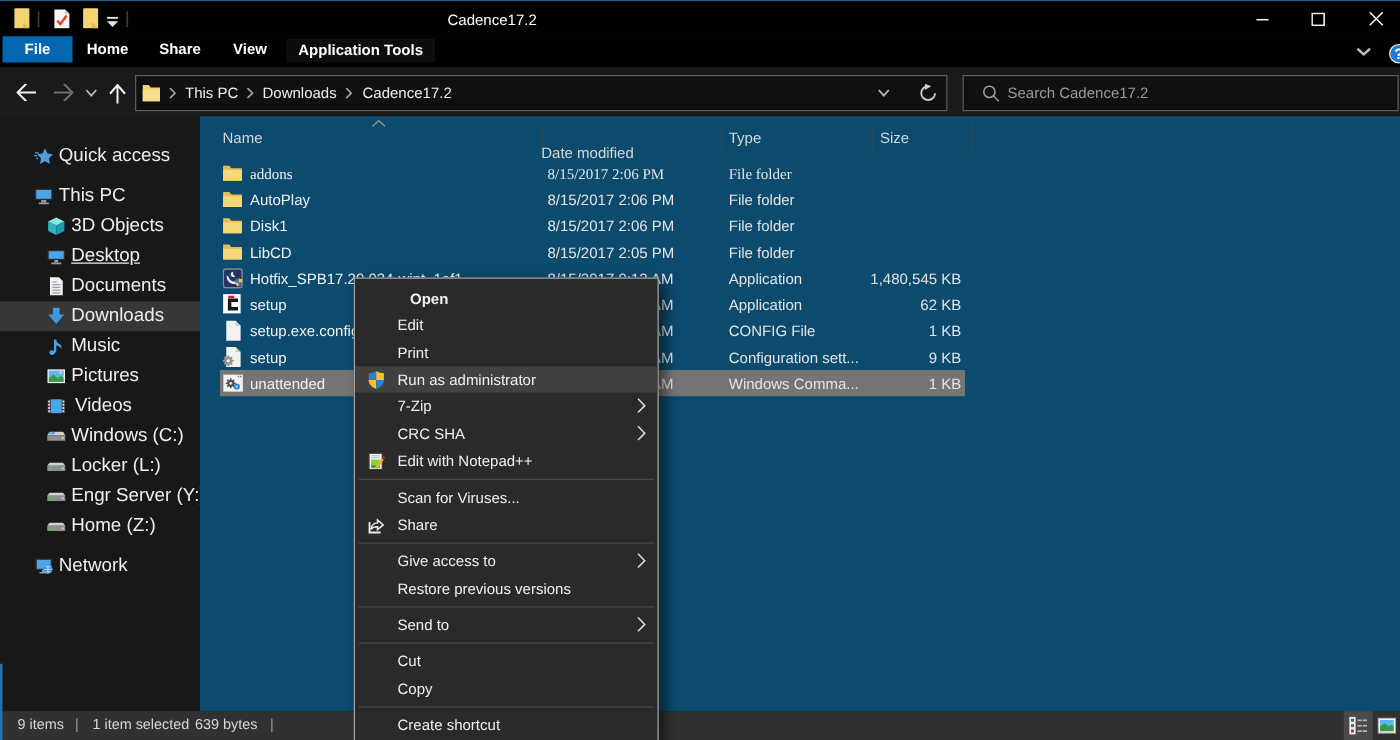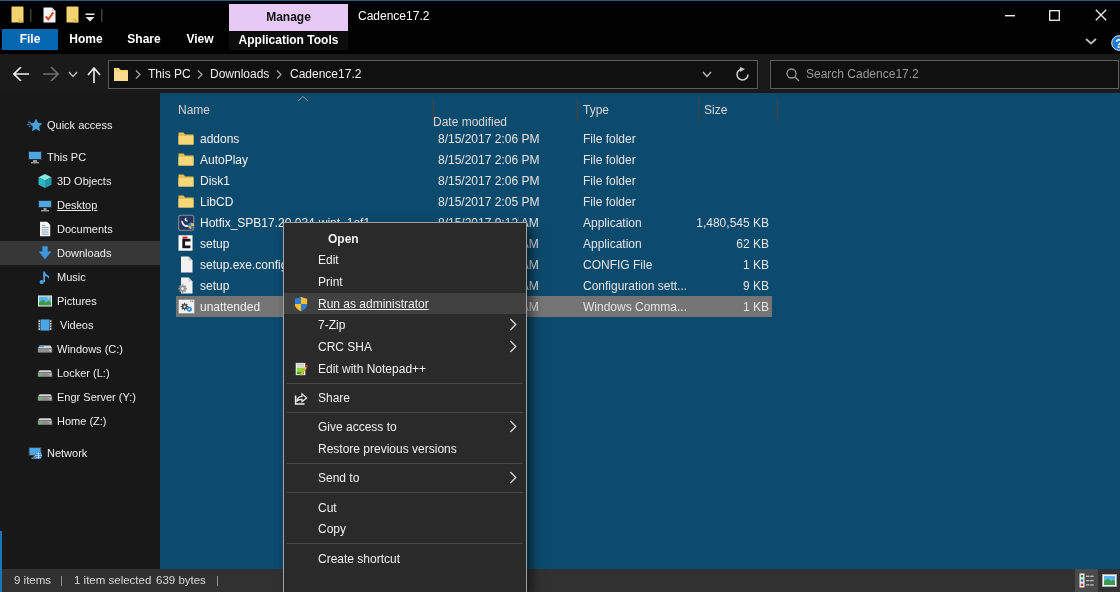--- a/index.html
+++ b/index.html
@@ -20,21 +20,21 @@
 .tab { top:29px; height:21px; color:#fff; font-size:12px; font-weight:bold;
   line-height:21px; text-align:center; }
 #filetab { left:2px; width:56px; background:#0667b1; }
 #bcbox { left:108px; top:60px; width:650px; height:29px; background:#101010;
   border:1px solid #5c5c5c; }
 #searchbox { left:770px; top:60px; width:349px; height:29px; background:#101010;
   border:1px solid #5c5c5c; }
 .bctext { top:60px; height:29px; line-height:29px; font-size:12px; color:#eee; }
 
 #sidebar { left:0; top:93px; width:160px; height:476px; background:#181818; }
-.sbitem { height:24px; line-height:24px; font-size:11px; color:#eee; white-space:nowrap; }
+.sbitem { height:24px; line-height:24px; font-size:15px; color:#eee; white-space:nowrap; }
 #sbsel { left:0; top:241px; width:160px; height:24px; background:#373737; }
 
 #filearea { left:160px; top:93px; width:960px; height:476px; background:#0c4a6e; }
 .hcell { top:10px; font-size:12px; color:#d6d6d6; }
 .hsep { top:6px; width:1px; height:22px; background:#434343; }
 .frow { position:absolute; height:21px; font-size:12px; color:#ececec; line-height:22.5px; }
 .fname { position:absolute; left:40px; top:0; color:#f2f2f2; }
 .fdate { position:absolute; left:278px; top:0; color:#e4e4e4; }
 .ftype { position:absolute; left:423px; top:0; color:#e4e4e4; }
 .fsize { position:absolute; left:460px; top:0; width:149px; text-align:right; color:#e4e4e4; }
@@ -43,33 +43,32 @@
 
 #statusbar { left:0; top:569px; width:1120px; height:23px; background:#313131;
   color:#d8d8d8; font-size:11.5px; line-height:23px; }
 #bluestrip { left:0; top:531px; width:2px; height:61px; background:#1e74b4; z-index:30; }
 
 #cmenu { left:283px; top:222px; width:244px; height:371px; background:#2a2a2a;
   border:1px solid #a2a2a2; border-bottom:none; z-index:20; padding-top:4.7px;
   box-shadow:5px 5px 10px rgba(0,0,0,0.55); }
 .mi { position:relative; height:21.7px; line-height:22.8px; font-size:12px; color:#f0f0f0;
   padding-left:34px; white-space:nowrap; }
-.mi.hl { background:#414141;text-decoration:underline; }
+.mi.hl { background:#414141; }
 .mi .chev { position:absolute; right:9px; top:4px; width:8px; height:13px; }
 .mi .micon { position:absolute; left:9px; top:3px; width:16px; height:16px; }
 .msep { height:1px; margin:3.3px 3px; background:#484848; }
 </style>
 </head>
 <body>
 <div id="win">
   <div class="abs" id="topline"></div>
   <div class="abs" id="titlebar"></div>
   <div class="abs" id="tabrow"></div>
   <div class="abs" id="addrrow"></div>
-  <div class="abs" id="managetab">Manage</div>
   <div class="abs" id="apptools">Application Tools</div>
   <div class="abs" id="wtitle">Cadence17.2</div>
   <div class="abs tab" id="filetab">File</div>
   <div class="abs tab" style="left:64px;width:44px;">Home</div>
   <div class="abs tab" style="left:122px;width:44px;">Share</div>
   <div class="abs tab" style="left:180px;width:40px;">View</div>
 
   <svg class="abs" style="left:1005px;top:14.5px" width="10" height="2">
       <rect width="10" height="1.4" fill="#f0f0f0"></rect>
     </svg>
@@ -244,21 +243,21 @@
       </svg>
     <div class="abs hsep" style="left:273px;"></div>
     <div class="abs hcell" style="left:273px;margin-top:12px;">Date modified</div>
     <div class="abs hsep" style="left:417px;"></div>
     <div class="abs hcell" style="left:423px;">Type</div>
     <div class="abs hsep" style="left:538px;"></div>
     <div class="abs hcell" style="left:544px;">Size</div>
     <div class="abs hsep" style="left:617px;"></div>
     <div id="rowsel"></div>
     <div id="rows">
-        <div class="frow" style="left:0;top:35px;width:960px;">
+        <div class="frow" style="left:0;top:35px;width:960px;font-family:Liberation Serif, serif;">
           <svg class="ficon" viewBox="0 0 17 17">
             <path d="M0.5,2.5 L5.5,2.5 L7,4.5 L15.5,4.5 L15.5,14.5 L0.5,14.5 Z" fill="#e9bd50"></path>
             <path d="M0.5,6 L15.5,6 L15.5,14.5 L0.5,14.5 Z" fill="#f7d878"></path>
           </svg>
           <span class="fname">addons</span>
           <span class="fdate">8/15/2017 2:06 PM</span>
           <span class="ftype">File folder</span>
           <span class="fsize"></span>
         </div>
         <div class="frow" style="left:0;top:56px;width:960px;">
@@ -420,20 +419,21 @@
         </svg></div>
     <div class="mi"><svg class="micon" viewBox="0 0 16 16">
           <rect x="2.2" y="1.6" width="10.6" height="13" fill="#f5f5f5" stroke="#3a3a3a" stroke-width="1"></rect>
           <path d="M3.8,3.6 L11,3.6 M3.8,5.2 L11,5.2" stroke="#b9b9b9" stroke-width="0.9"></path>
           <rect x="3.8" y="6.6" width="7.2" height="6.6" fill="#8ed33c"></rect>
           <path d="M3.8,11.2 L11,11.2 L11,13.2 L3.8,13.2 Z" fill="#2e9e27"></path>
           <path d="M6.8,13.4 L12.2,5.6 L14,6.8 L8.6,14.4 Z" fill="#efaf3c"></path>
           <path d="M12.6,5 L13.4,3.8 L15.2,5 L14.4,6.2 Z" fill="#d42a22"></path>
         </svg>Edit with Notepad++</div>
     <div class="msep"></div>
+    <div class="mi">Scan for Viruses...</div>
     <div class="mi"><svg class="micon" viewBox="0 0 16 16">
           <path d="M2.6,5.5 L2.6,14 L11.5,14" fill="none" stroke="#ececec" stroke-width="1.5"></path>
           <path d="M3.6,11.5 C4.2,8 6.3,6.4 9,6.3 L9,3.9 L13.6,7.9 L9,11.7 L9,9.3 C6.6,9.3 4.8,9.9 3.6,11.5 Z" fill="none" stroke="#ececec" stroke-width="1.2"></path>
         </svg>Share</div>
     <div class="msep"></div>
     <div class="mi">Give access to<svg class="chev" viewBox="0 0 8 13">
           <path d="M1.4,1 L6.8,6.5 L1.4,12" fill="none" stroke="#d6d6d6" stroke-width="1.3"></path>
         </svg></div>
     <div class="mi">Restore previous versions</div>
     <div class="msep"></div>

